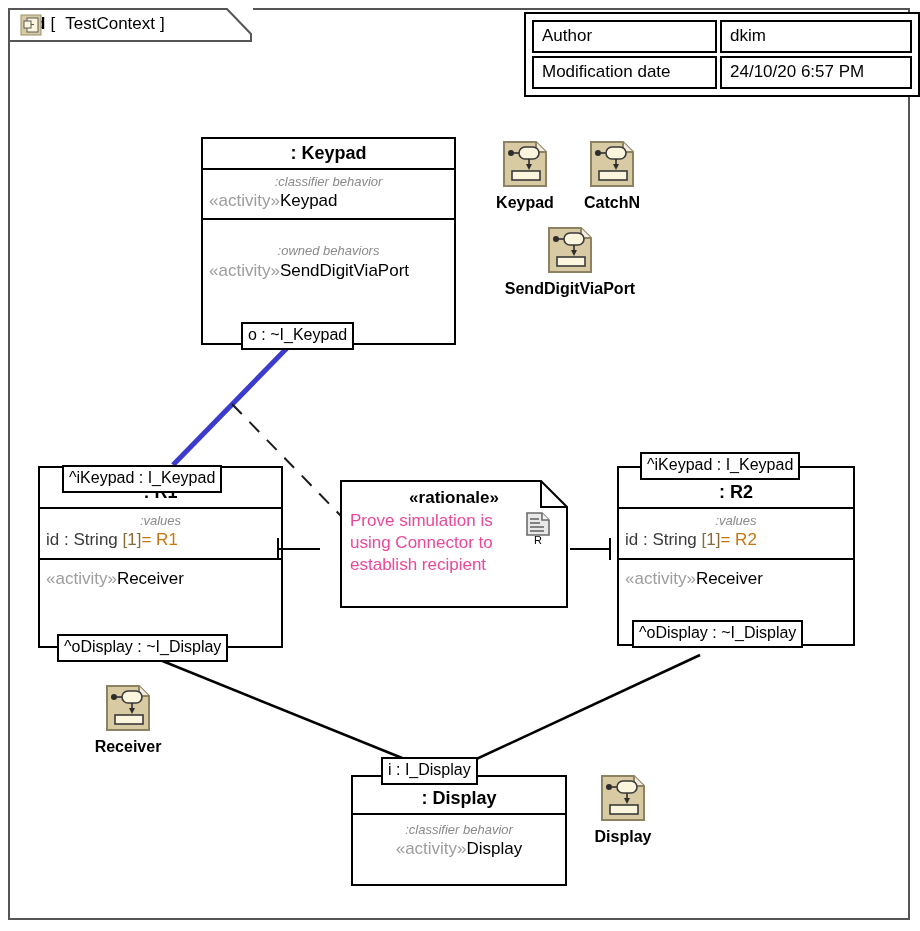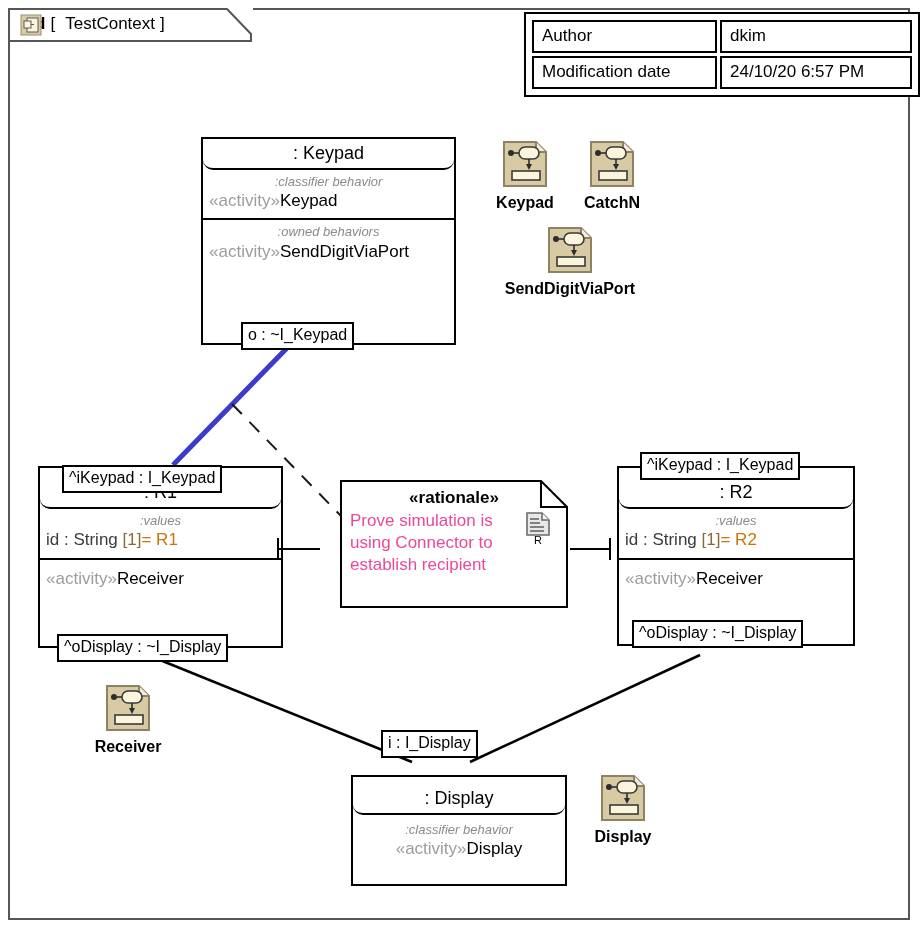--- a/index.html
+++ b/index.html
@@ -56,25 +56,24 @@
   }
   .block .compart {
     box-sizing: border-box;
     border-bottom: 2px solid #000;
     padding: 4px 6px;
     text-align: center;
   }
   .block .compart:last-child { border-bottom: none; }
   .blk-name {
     font-size: 18px;
-    font-weight: normal;
+    font-weight: bold;
     color: #000;
     text-align: center;
     padding: 6px 6px 7px 6px;
-    border-radius: 10px;
   }
   .tag {
     display: block;
     font-size: 13px;
     font-style: italic;
     color: #8a8a8a;
     text-align: center;
     line-height: 1.25;
   }
   .row-left {
@@ -224,21 +223,21 @@
       </table>
   </div>
 
 
   <div class="block" style="left:201px; top:137px; width:255px; height:208px;">
     <div class="compart blk-name">: Keypad</div>
     <div class="compart" style="padding-bottom:6px;">
       <span class="tag">:classifier behavior</span>
       <span class="row-left"><span class="kw">«activity»</span><span>Keypad</span></span>
     </div>
-    <div class="compart" style="border-bottom:none; padding-bottom:6px;">
+    <div class="compart" style="border-bottom:none; padding-bottom:6px;margin-top:19px;">
       <span class="tag">:owned behaviors</span>
       <span class="row-left"><span class="kw">«activity»</span><span>SendDigitViaPort</span></span>
     </div>
   </div>
 
   <div class="port" style="left:241px; top:322px;">o : ~I_Keypad</div>
 
   <div class="elem-icon" style="left:486px; top:140px; width:78px;">
     <span class="glyph">
       <svg width="46" height="48" viewBox="0 0 46 48">
@@ -353,21 +352,21 @@
     <span class="cap">Receiver</span>
   </div>
 
   <div class="block" style="left:351px; top:775px; width:216px; height:111px;">
     <div class="compart blk-name" style="padding-top:11px;">: Display</div>
     <div class="compart" style="border-bottom:none; padding:7px 6px 6px 6px;">
       <span class="tag">:classifier behavior</span>
       <span class="row-left" style="text-align:center;"><span class="kw">«activity»</span><span>Display</span></span>
     </div>
   </div>
-  <div class="port" style="left:381px; top:730px;">i : I_Display</div>
+  <div class="port" style="left:381px; top:757px;">i : I_Display</div>
 
   <div class="elem-icon" style="left:580px; top:774px; width:86px;">
     <span class="glyph">
       <svg width="46" height="48" viewBox="0 0 46 48">
         <path d="M2,2 L34,2 L44,12 L44,46 L2,46 Z" fill="#d8cba4" stroke="#8d8362" stroke-width="2"></path>
         <path d="M34,2 L34,12 L44,12" fill="#f2ece0" stroke="#8d8362" stroke-width="2"></path>
         <circle cx="9" cy="13" r="3" fill="#2d2d2d"></circle>
         <line x1="12" y1="13" x2="17" y2="13" stroke="#2d2d2d" stroke-width="1.6"></line>
         <rect x="17" y="7" width="20" height="12" rx="6" fill="#fbf5dd" stroke="#3a3a3a" stroke-width="1.6"></rect>
         <line x1="27" y1="19" x2="27" y2="27" stroke="#2d2d2d" stroke-width="1.6"></line>

